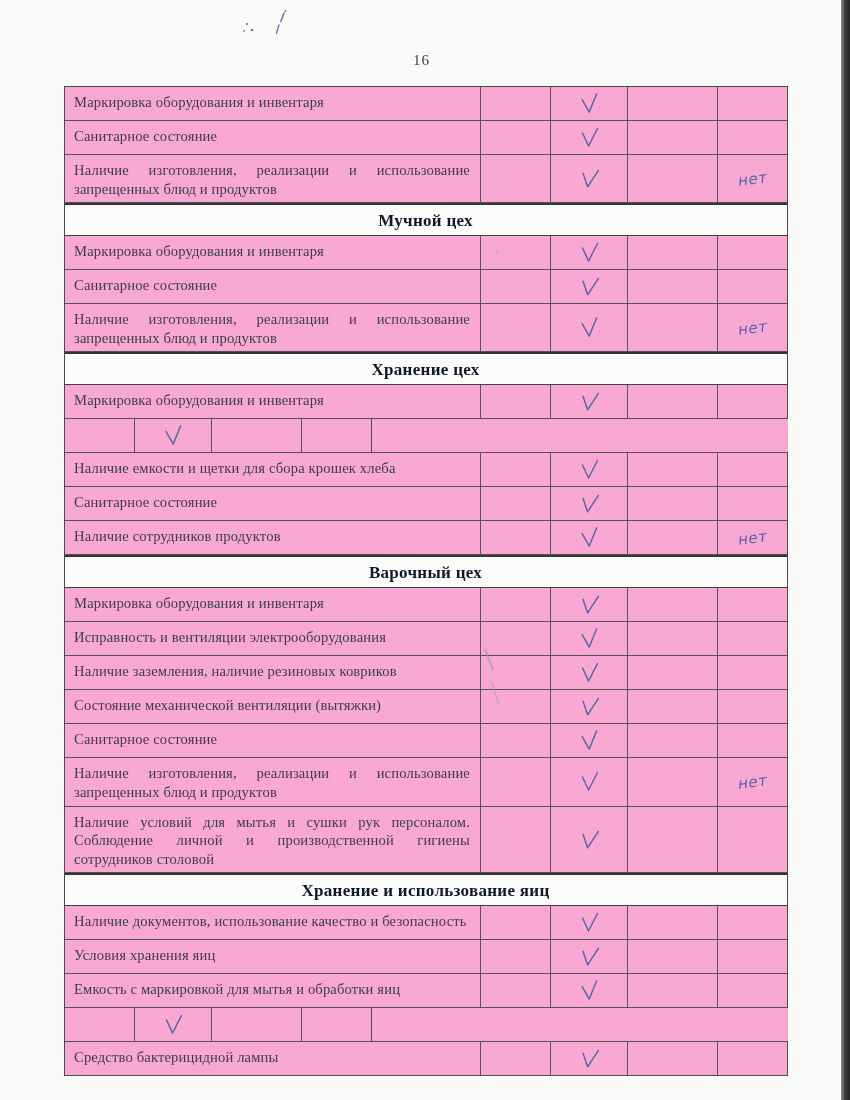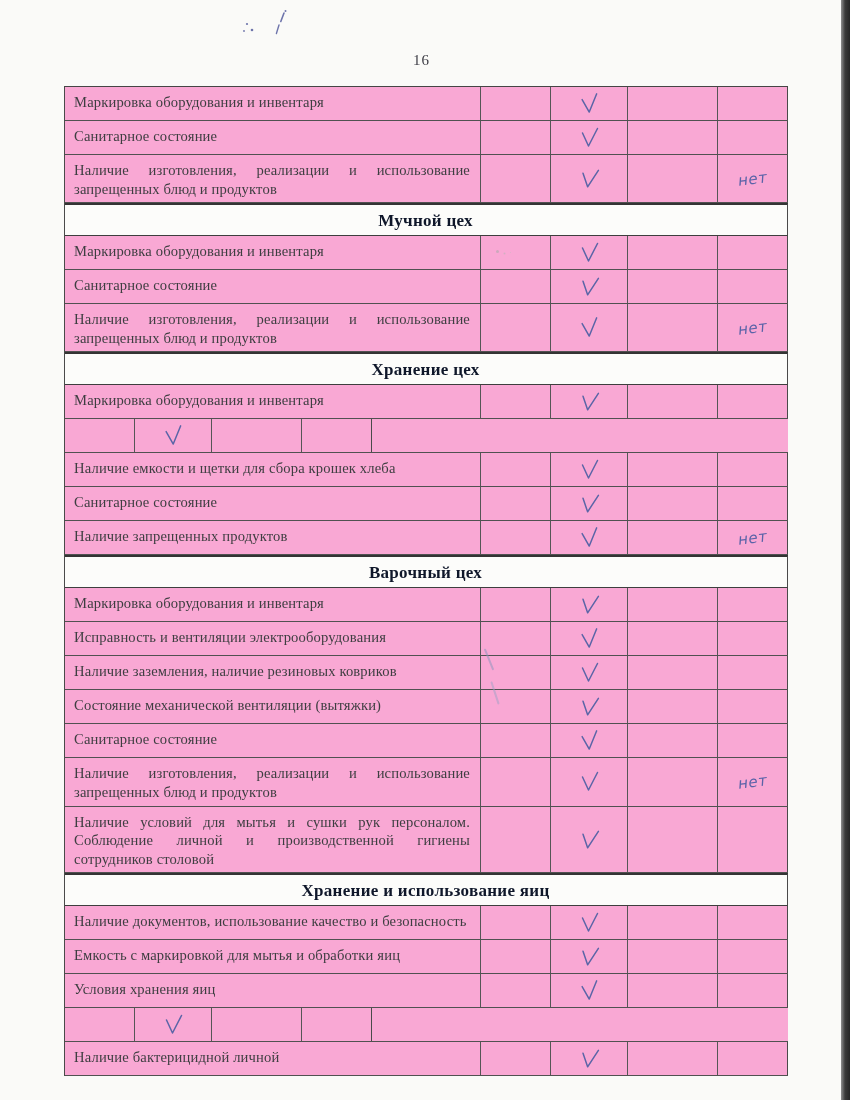--- a/index.html
+++ b/index.html
@@ -198,21 +198,21 @@
         <div class="cell c1"></div>
         <div class="cell c2">
           <svg class="check-svg" width="21" height="23" viewBox="0 0 21 23">
             <path d="M3.5 7 L9.5 20 L18.5 2.5" fill="none" stroke="#5b65a7" stroke-width="1.5" stroke-linecap="round" stroke-linejoin="round"></path>
           </svg>
         </div>
         <div class="cell c3"></div>
         <div class="cell c4"></div>
       </div>
       <div class="row">
-        <div class="cell criteria">Наличие запрещенных продуктов</div>
+        <div class="cell criteria">Наличие сотрудников продуктов</div>
         <div class="cell c1"></div>
         <div class="cell c2">
           <svg class="check-svg" width="21" height="23" viewBox="0 0 21 23">
             <path d="M3.5 7 L9.5 20 L18.5 2.5" fill="none" stroke="#5b65a7" stroke-width="1.5" stroke-linecap="round" stroke-linejoin="round"></path>
           </svg>
         </div>
         <div class="cell c3"></div>
         <div class="cell c4">
           <span class="note">нет</span>
         </div>
@@ -303,53 +303,53 @@
         <div class="cell c1"></div>
         <div class="cell c2">
           <svg class="check-svg" width="21" height="23" viewBox="0 0 21 23">
             <path d="M3.5 7 L9.5 20 L18.5 2.5" fill="none" stroke="#5b65a7" stroke-width="1.5" stroke-linecap="round" stroke-linejoin="round"></path>
           </svg>
         </div>
         <div class="cell c3"></div>
         <div class="cell c4"></div>
       </div>
       <div class="row">
+        <div class="cell criteria">Условия хранения яиц</div>
+        <div class="cell c1"></div>
+        <div class="cell c2">
+          <svg class="check-svg" width="21" height="23" viewBox="0 0 21 23">
+            <path d="M3.5 7 L9.5 20 L18.5 2.5" fill="none" stroke="#5b65a7" stroke-width="1.5" stroke-linecap="round" stroke-linejoin="round"></path>
+          </svg>
+        </div>
+        <div class="cell c3"></div>
+        <div class="cell c4"></div>
+      </div>
+      <div class="row">
         <div class="cell criteria">Емкость с маркировкой для мытья и обработки яиц</div>
         <div class="cell c1"></div>
         <div class="cell c2">
           <svg class="check-svg" width="21" height="23" viewBox="0 0 21 23">
             <path d="M3.5 7 L9.5 20 L18.5 2.5" fill="none" stroke="#5b65a7" stroke-width="1.5" stroke-linecap="round" stroke-linejoin="round"></path>
           </svg>
         </div>
         <div class="cell c3"></div>
         <div class="cell c4"></div>
       </div>
       <div class="row">
-        <div class="cell criteria">Условия хранения яиц</div>
-        <div class="cell c1"></div>
-        <div class="cell c2">
-          <svg class="check-svg" width="21" height="23" viewBox="0 0 21 23">
-            <path d="M3.5 7 L9.5 20 L18.5 2.5" fill="none" stroke="#5b65a7" stroke-width="1.5" stroke-linecap="round" stroke-linejoin="round"></path>
-          </svg>
-        </div>
-        <div class="cell c3"></div>
-        <div class="cell c4"></div>
-      </div>
-      <div class="row">
-        <div class="cell c1"></div>
-        <div class="cell c2">
-          <svg class="check-svg" width="21" height="23" viewBox="0 0 21 23">
-            <path d="M3.5 7 L9.5 20 L18.5 2.5" fill="none" stroke="#5b65a7" stroke-width="1.5" stroke-linecap="round" stroke-linejoin="round"></path>
-          </svg>
-        </div>
-        <div class="cell c3"></div>
-        <div class="cell c4"></div>
-      </div>
-      <div class="row">
-        <div class="cell criteria">Наличие бактерицидной личной</div>
+        <div class="cell c1"></div>
+        <div class="cell c2">
+          <svg class="check-svg" width="21" height="23" viewBox="0 0 21 23">
+            <path d="M3.5 7 L9.5 20 L18.5 2.5" fill="none" stroke="#5b65a7" stroke-width="1.5" stroke-linecap="round" stroke-linejoin="round"></path>
+          </svg>
+        </div>
+        <div class="cell c3"></div>
+        <div class="cell c4"></div>
+      </div>
+      <div class="row">
+        <div class="cell criteria">Средство бактерицидной лампы</div>
         <div class="cell c1"></div>
         <div class="cell c2">
           <svg class="check-svg" width="21" height="23" viewBox="0 0 21 23">
             <path d="M3.5 7 L9.5 20 L18.5 2.5" fill="none" stroke="#5b65a7" stroke-width="1.5" stroke-linecap="round" stroke-linejoin="round"></path>
           </svg>
         </div>
         <div class="cell c3"></div>
         <div class="cell c4"></div>
       </div>
     </div>

